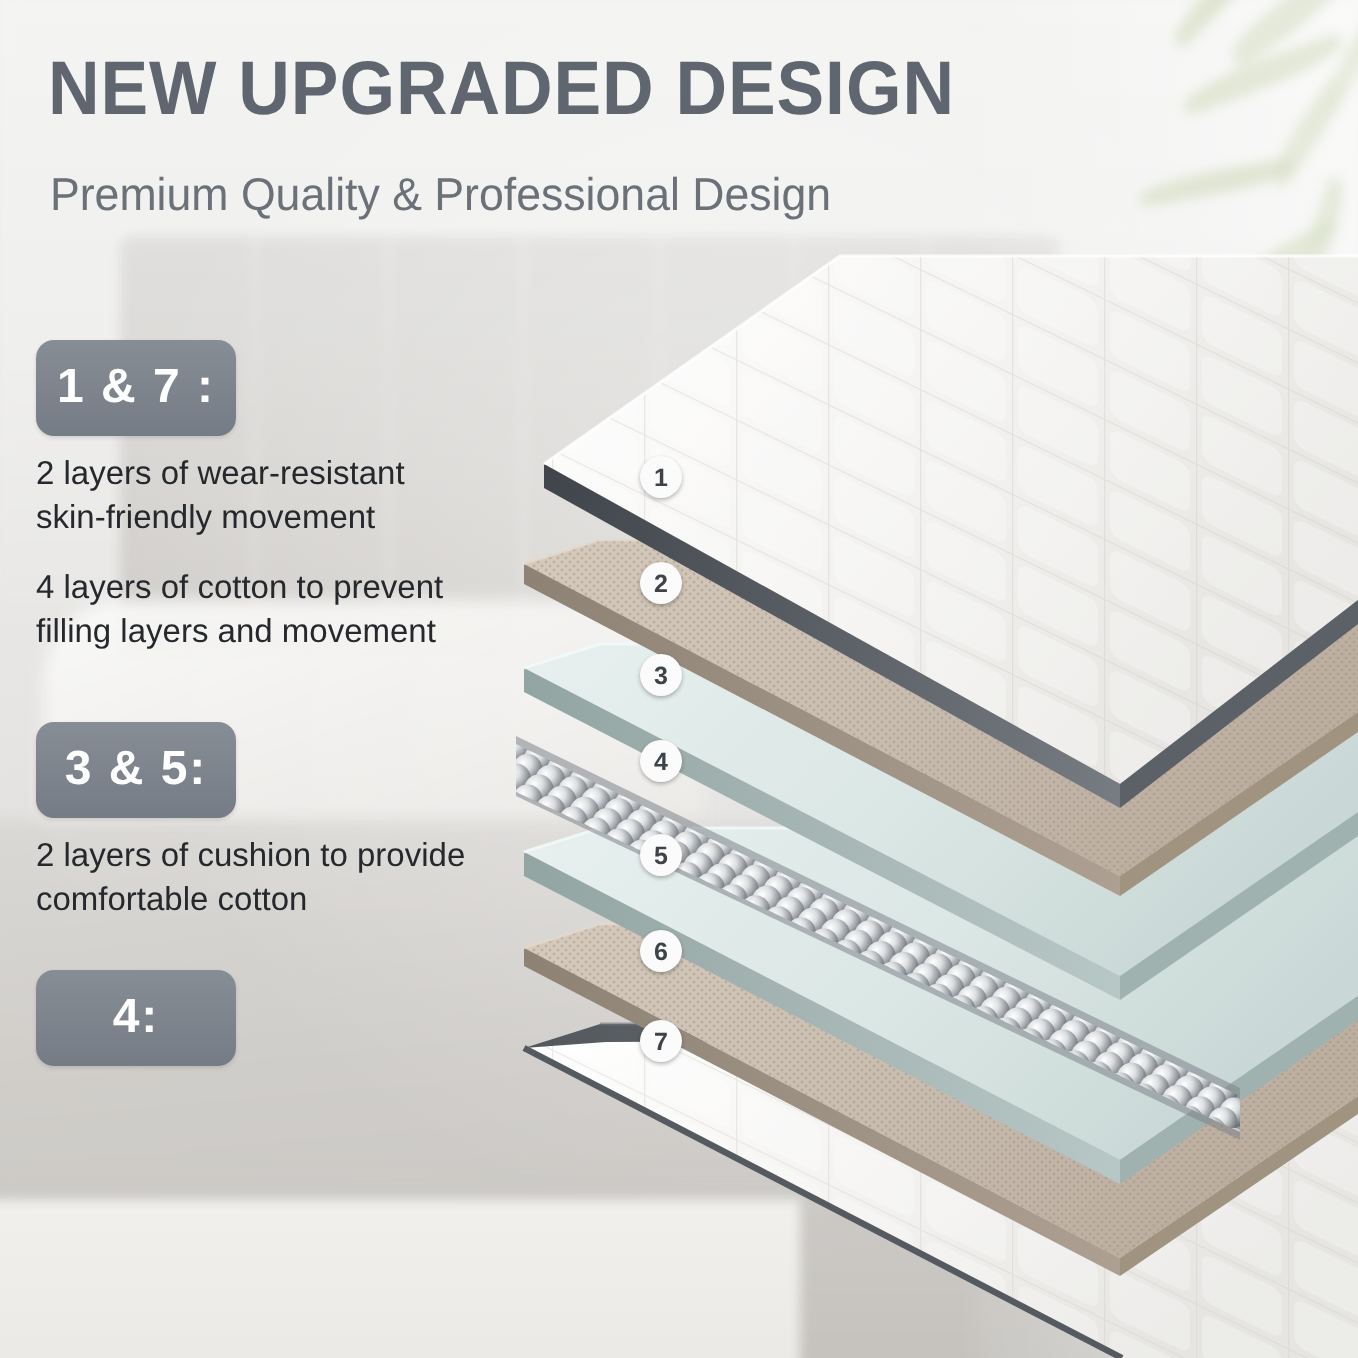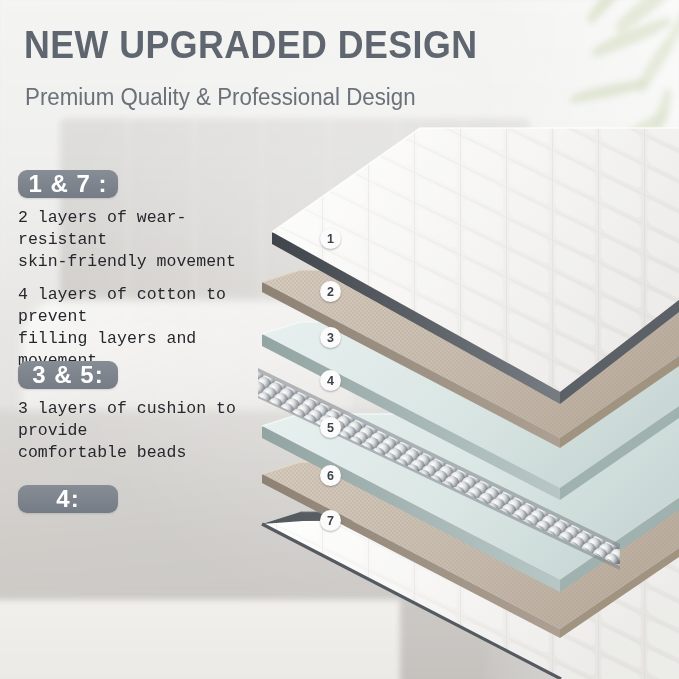--- a/index.html
+++ b/index.html
@@ -39,26 +39,26 @@
   
   .title{position:absolute;left:24px;top:24px;font-size:38px;letter-spacing:.5px;
     color:#5f666f;font-weight:600;white-space:nowrap;
     transform:scaleX(.94);transform-origin:left center;}
   .subtitle{position:absolute;left:25px;top:84px;font-size:23px;color:#6b7178;
     font-weight:400;white-space:nowrap;transform:scaleX(.97);transform-origin:left center;}
 
   
   .callout{position:absolute;left:18px;width:252px;}
   .pill{display:flex;align-items:center;justify-content:center;
-    width:100px;height:28px;border-radius:9px;
+    width:100px;height:48px;border-radius:9px;
     background:linear-gradient(180deg,#878d95,#767c85);
     color:#fff;font-size:24px;font-weight:700;letter-spacing:1px;
     box-shadow:0 1px 2px rgba(0,0,0,.12);}
   .desc{margin-top:9px;font-size:16.5px;line-height:1.33;color:#25282c;font-weight:500;}
-  .desc span{display:block;font-family:Liberation Mono, monospace;}
+  .desc span{display:block;}
 
   
   #stack{position:absolute;left:0;top:0;width:679px;height:679px;}
   .badge{position:absolute;width:21px;height:21px;border-radius:50%;
     background:#fbfbfb;color:#3d4349;font-size:12.5px;font-weight:600;
     display:flex;align-items:center;justify-content:center;
     box-shadow:0 1px 2px rgba(0,0,0,.28);z-index:60;}
 </style>
 </head>
 <body>
@@ -346,22 +346,22 @@
   <div class="callout" style="top:275px">
     <div class="desc">
       <span>4 layers of cotton to prevent</span>
       <span>filling layers and movement</span>
     </div>
   </div>
 
   <div class="callout" style="top:361px">
     <div class="pill">3 &amp; 5:</div>
     <div class="desc">
-      <span>3 layers of cushion to provide</span>
-      <span>comfortable beads</span>
+      <span>2 layers of cushion to provide</span>
+      <span>comfortable cotton</span>
     </div>
   </div>
 
   <div class="callout" style="top:485px">
     <div class="pill">4:</div>
   </div>
 
 </div>
 
 </body></html>

